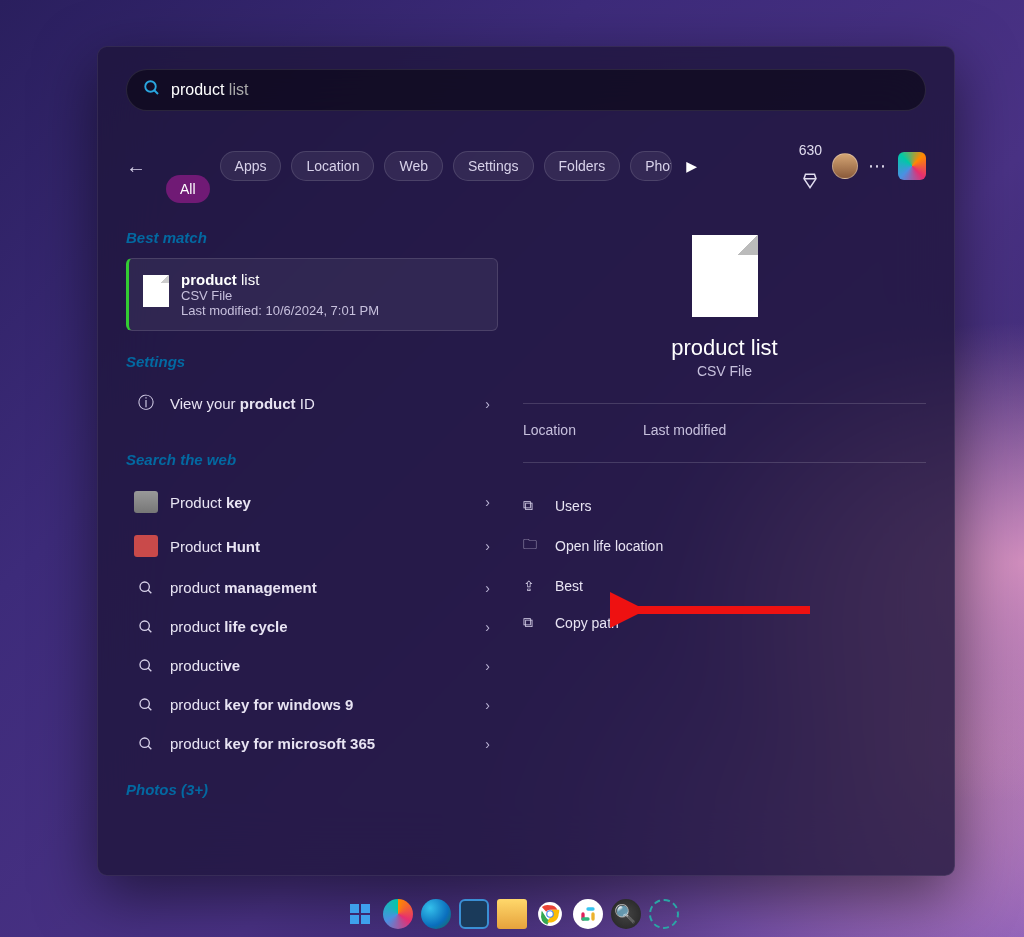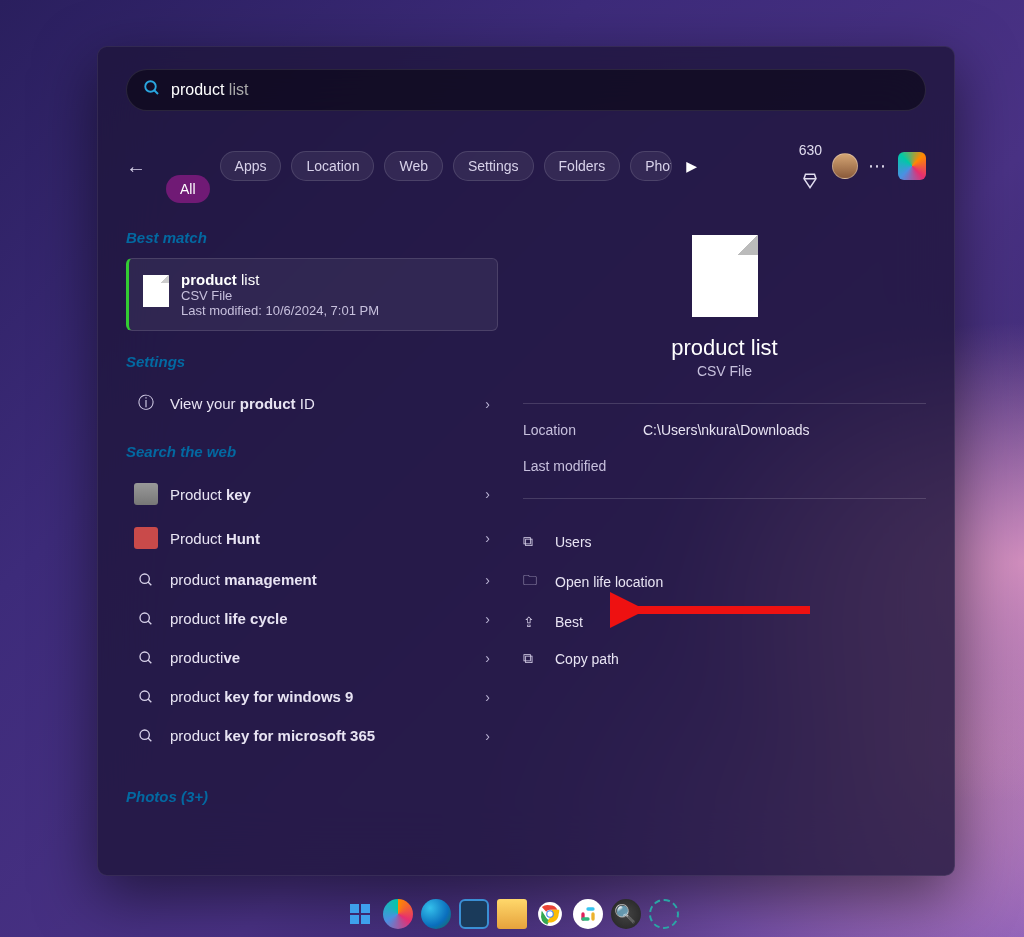--- a/index.html
+++ b/index.html
@@ -176,21 +176,21 @@
         </div>
       </div>
 
       <div class="section-h" style="margin-top:18px">Settings</div>
       <div class="row">
         <span class="ico">ⓘ</span>
         <span class="t"><span>View your </span><span class="b">product</span><span> ID</span></span>
         <span class="chev">›</span>
       </div>
 
-      <div class="section-h" style="margin-top:14px">Search the web</div>
+      <div class="section-h" style="margin-top:22px">Search the web</div>
       <div id="web-rows">
           <div class="row">
             <span class="thumb alt"></span>
             <span class="t">Product <span class="b">key</span></span>
             <span class="chev">›</span>
           </div>
           <div class="row">
             <span class="thumb"></span>
             <span class="t">Product <span class="b">Hunt</span></span>
             <span class="chev">›</span>
@@ -240,32 +240,31 @@
               <svg width="16" height="16" viewBox="0 0 24 24" fill="none" stroke="#d8d2ea" stroke-width="2">
                 <circle cx="10" cy="10" r="7"></circle>
                 <line x1="20" y1="20" x2="15" y2="15"></line>
               </svg>
             </span>
             <span class="t">product <span class="b">key for microsoft 365</span></span>
             <span class="chev">›</span>
           </div>
         </div>
 
-      <div class="section-h" style="margin-top:29px">Photos (3+)</div>
+      <div class="section-h" style="margin-top:14px">Photos (3+)</div>
     </div>
 
     <div class="right">
       <div class="preview">
         <div class="file-big"></div>
         <div class="pv-title">product list</div>
         <div class="pv-sub">CSV File</div>
         <div class="divider"></div>
         <div class="meta">
           <div class="k">Location</div>
-          <div class="v">C:\Users\nkura\Downloads</div>
           <div class="k">Last modified</div>
         </div>
         <div class="divider"></div>
         <div class="actions">
           <div class="action">
               <span class="ai">⧉</span>
               <span>Users</span>
             </div>
           <div class="action">
               <span class="ai">🗀</span>

